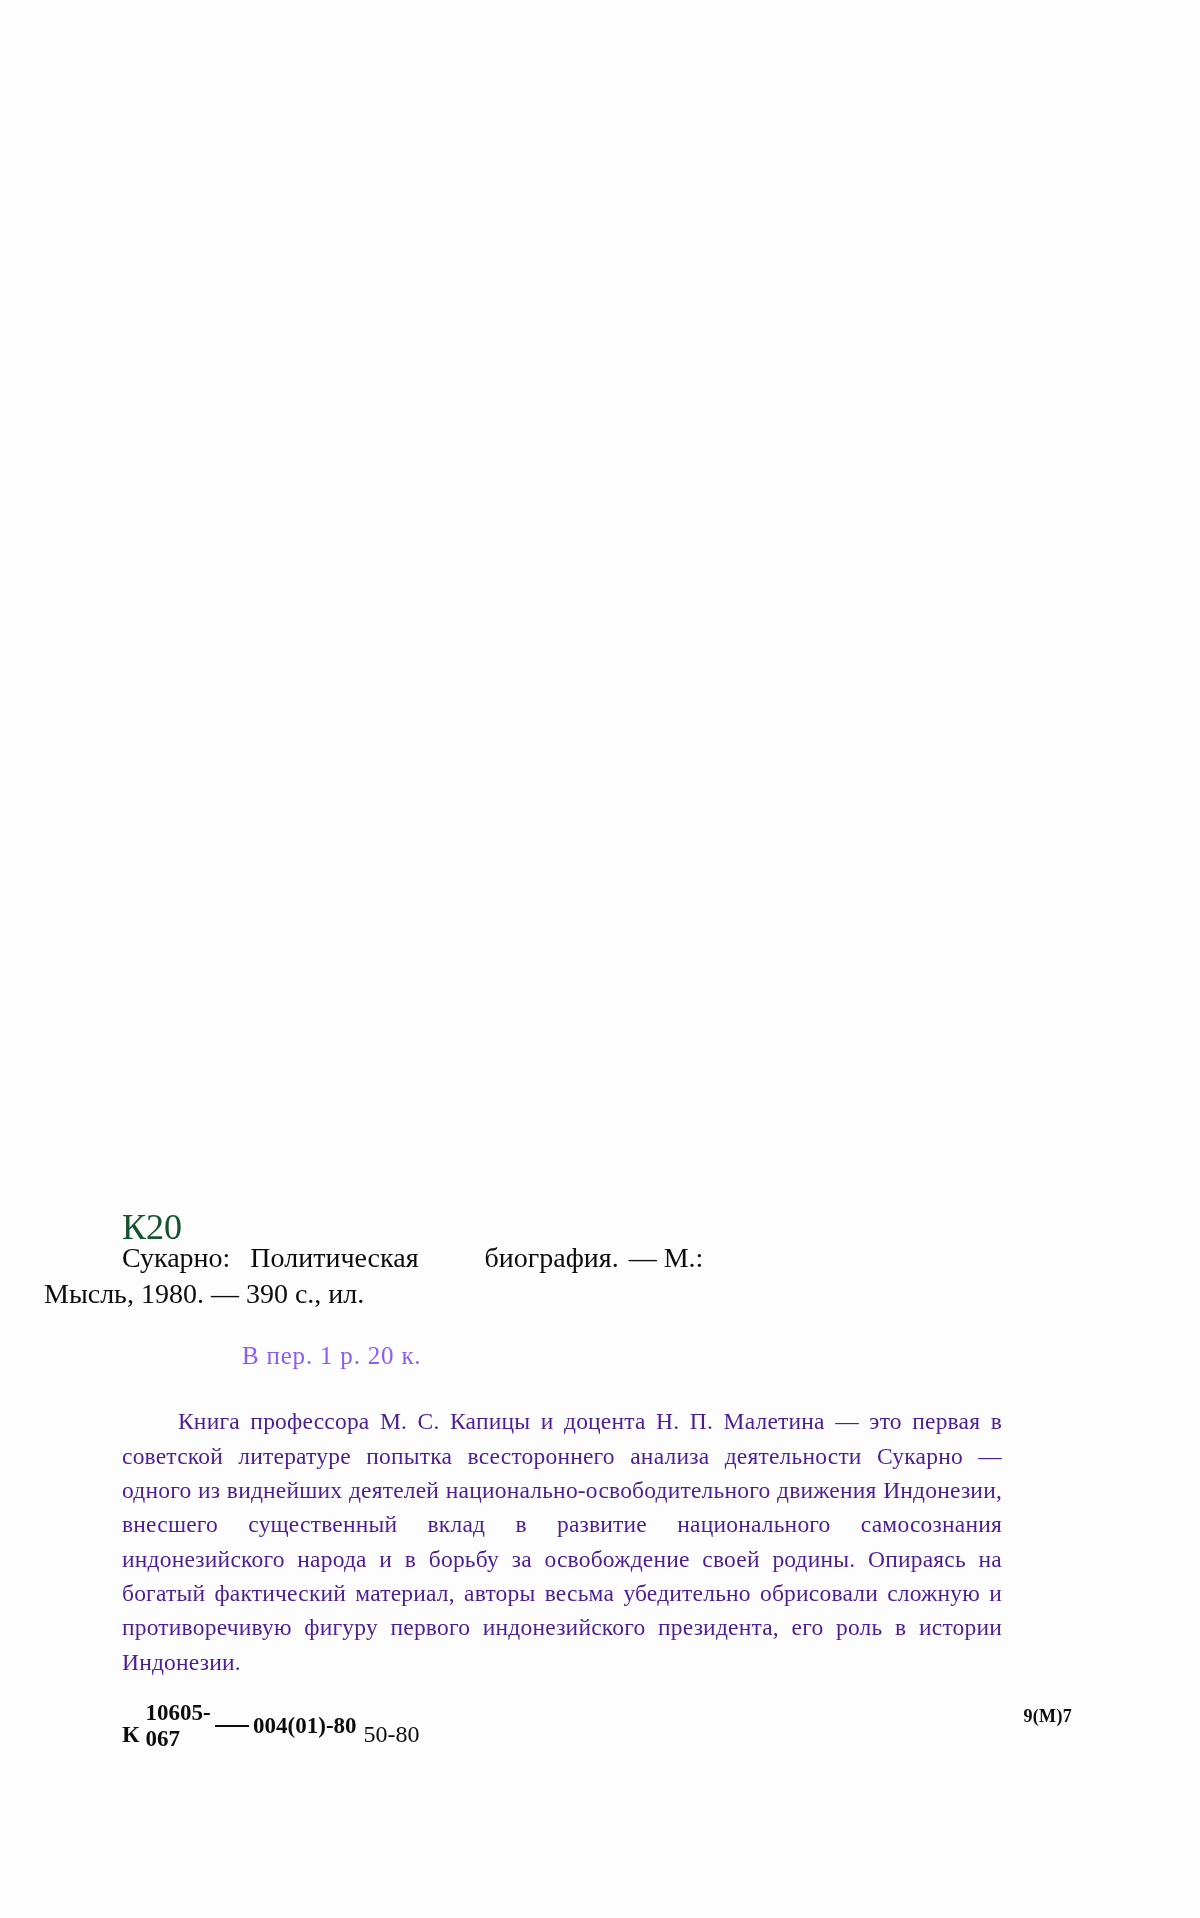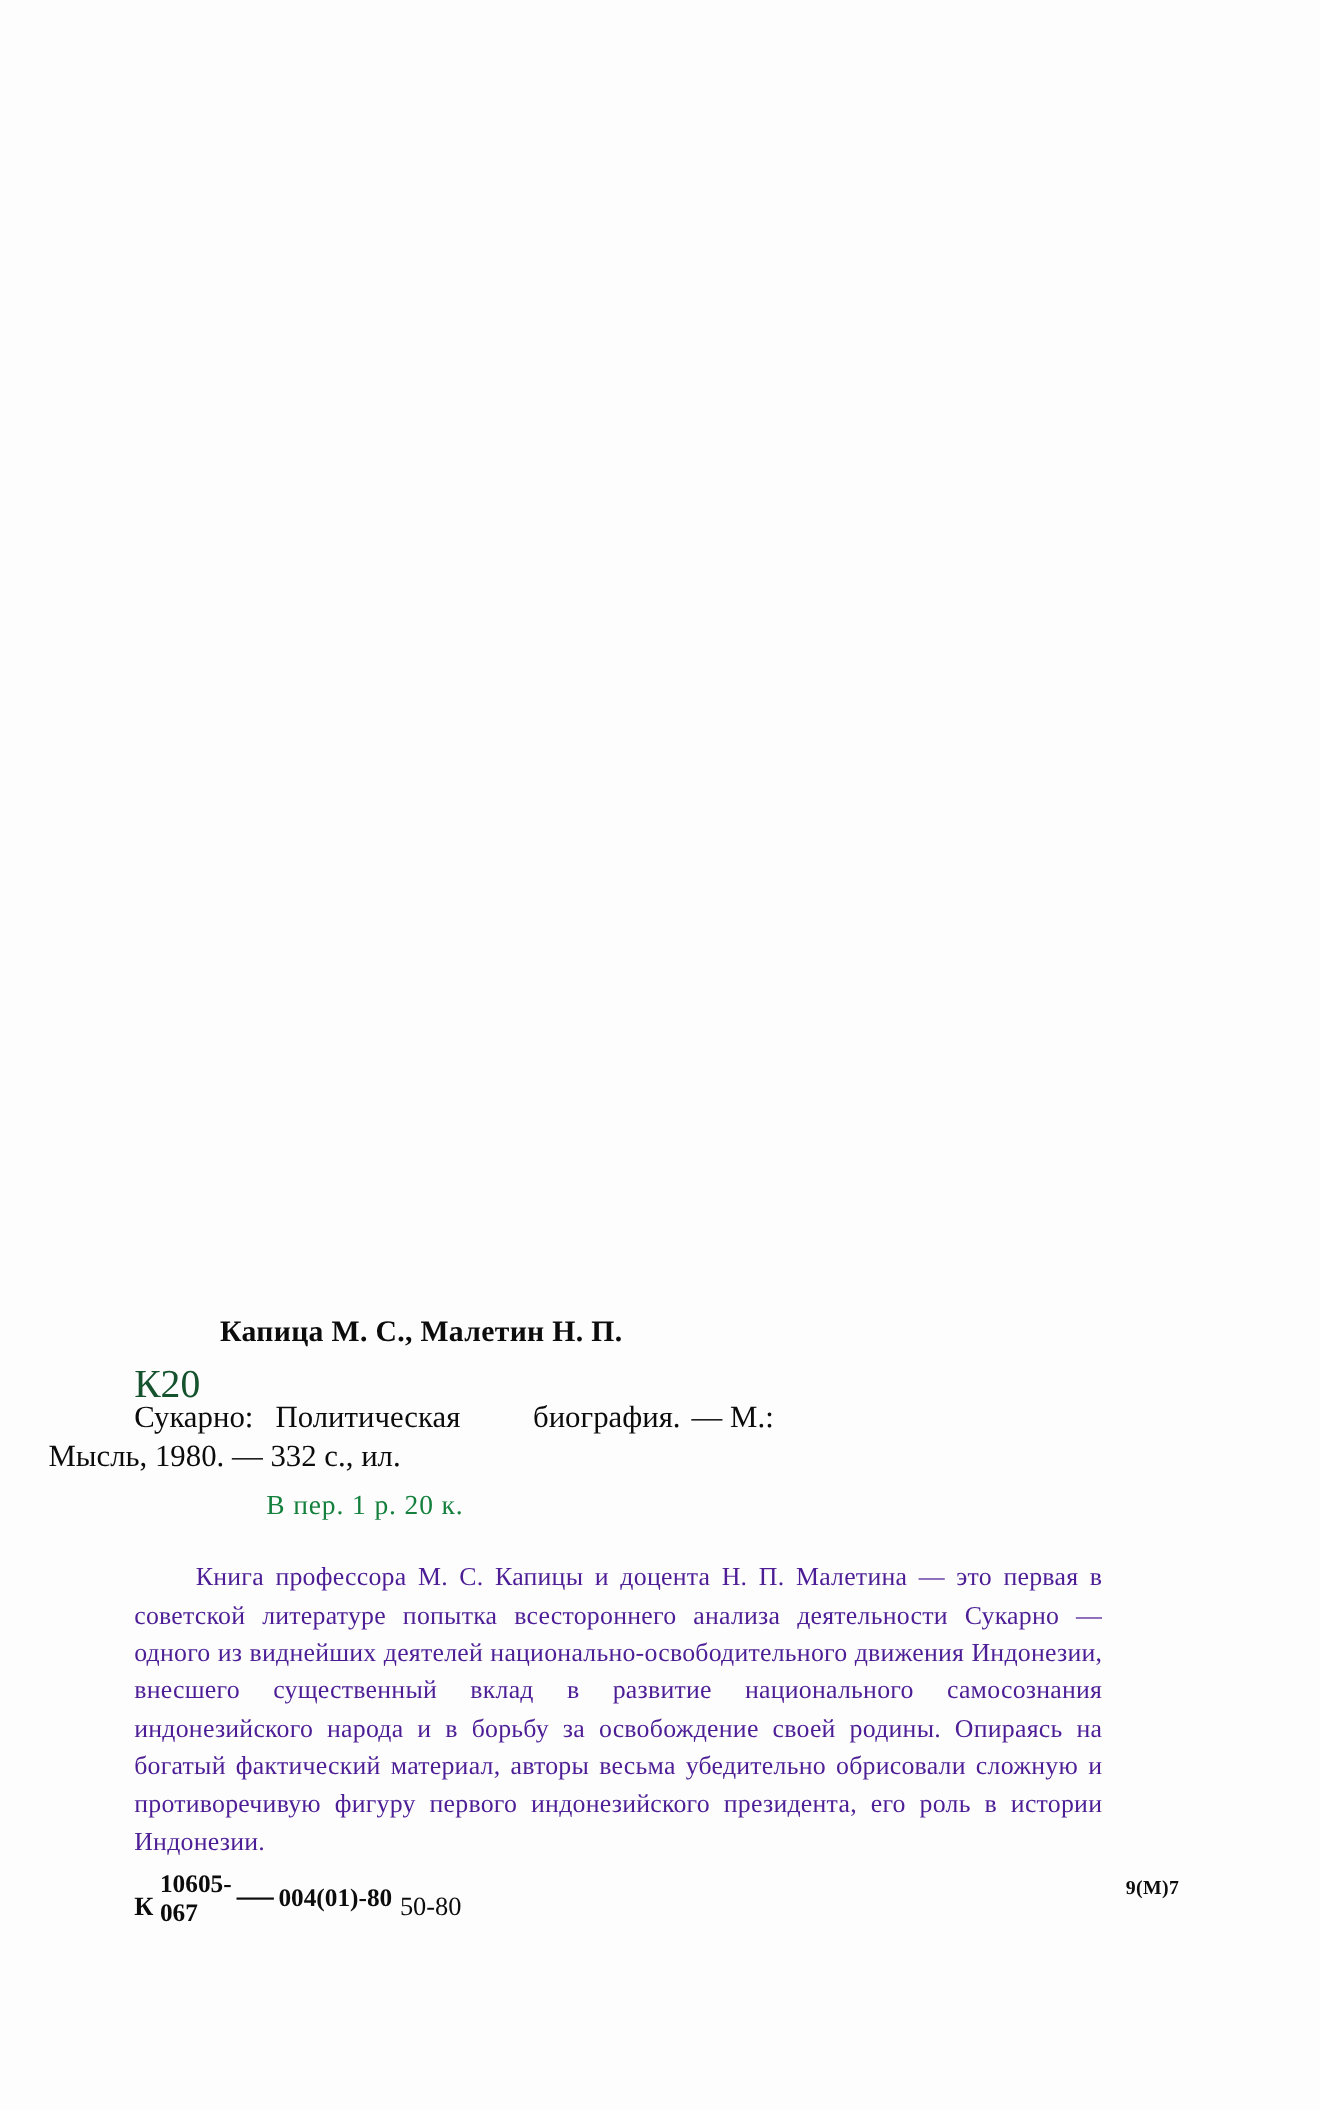--- a/index.html
+++ b/index.html
@@ -71,24 +71,24 @@
   .title-row-1 .w2 { margin-right: 66px; }
   .title-row-1 .w3 { margin-right: 10px; }
 
   .title-row-2 {
     display: block;
     margin-left: -78px;
   }
 
   .price {
     font-size: 25px;
-    margin-top: 13px;
+    margin-top: 31px;
     margin-left: 120px;
     letter-spacing: 0.8px;
-    color: #15803d;
+    color: #8b5cf6;
   }
 
   .annotation {
     margin-top: 34px;
     font-size: 23.5px;
     line-height: 1.46;
     text-align: justify;
     text-justify: inter-word;
     color: #4c1d95;
     letter-spacing: 0.2px;
@@ -165,29 +165,28 @@
     letter-spacing: 0.3px;
   }
 </style>
 </head>
 <body>
 
 <div class="page">
 
   <div class="record">
 
-    <div class="authors">Капица М. С., Малетин Н. П.</div>
 
     <div class="title-line">
       <span class="shelf-code">К20</span>
       <span class="title-body">
         <span class="title-row-1">
           <span class="w1">Сукарно:</span><span class="w2">Политическая</span><span class="w3">биография.</span><span class="w4">— М.:</span>
         </span>
-        <span class="title-row-2">Мысль, 1980. — 332 с., ил.</span>
+        <span class="title-row-2">Мысль, 1980. — 390 с., ил.</span>
       </span>
     </div>
 
     <div class="price">В пер. 1 р. 20 к.</div>
 
     <div class="annotation">
       <span class="indent"></span><span>Книга профессора М. С. Капицы и доцента Н. П. Малетина — это первая в советской литературе попытка всестороннего анализа деятельности Сукарно — одного из виднейших деятелей национально-освободительного движения Индонезии, внесшего существенный вклад в развитие национального самосознания индонезийского народа и в борьбу за освобождение своей родины. Опираясь на богатый фактический материал, авторы весьма убедительно обрисовали сложную и противоречивую фигуру первого индонезийского президента, его роль в истории Индонезии.</span>
     </div>
 
   </div>

